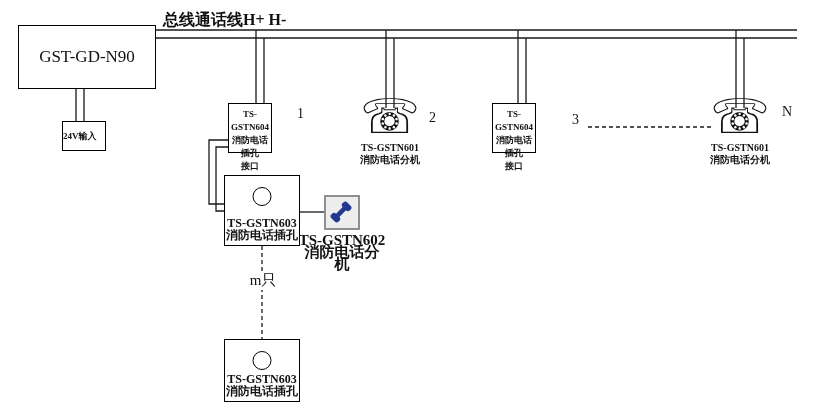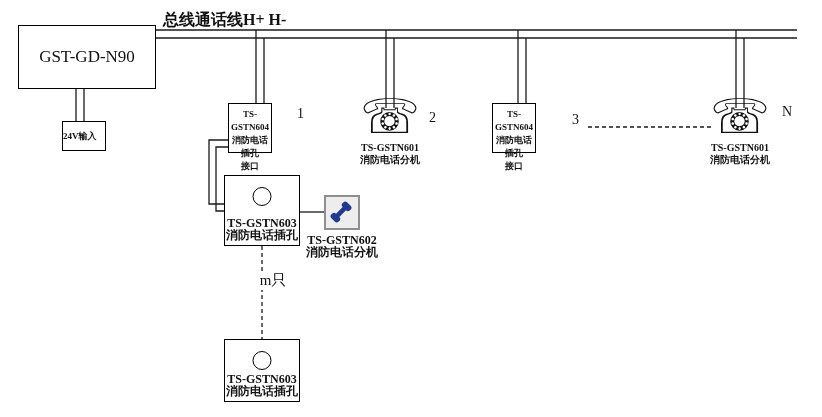--- a/index.html
+++ b/index.html
@@ -38,23 +38,23 @@
   
   .j603{width:76px;font-size:12px;font-weight:bold;}
   .pos-603a{left:224px;top:175px;height:71px;}
   .pos-603b{left:224px;top:339px;height:63px;}
   .j603 .circle{position:absolute;left:50%;transform:translateX(-50%);top:11px;width:17px;height:17px;
     border:1.5px solid #000;border-radius:50%;background:#fff;}
   .j603 .t{position:absolute;left:0;right:0;bottom:4px;line-height:12px;}
   
   .h602{position:absolute;left:324px;top:195px;width:36px;height:35px;border:2px solid #8f8f8f;
     background:#ededed;box-sizing:border-box;display:flex;align-items:center;justify-content:center;}
-  .h602cap{position:absolute;left:298px;top:234px;width:88px;text-align:center;font-size:12px;font-weight:bold;line-height:12px;}
+  .h602cap{position:absolute;left:298px;top:234px;width:88px;text-align:center;font-size:15px;font-weight:bold;line-height:12px;}
   
-  .mlabel{position:absolute;left:255px;top:271px;width:36px;text-align:center;font-size:15px;background:#fff;}
+  .mlabel{position:absolute;left:245px;top:271px;width:36px;text-align:center;font-size:15px;background:#fff;}
 </style>
 </head>
 <body>
 
 <div class="canvas">
 
   <svg class="wires" viewBox="0 0 822 417">
 
     <line x1="156" y1="30" x2="797" y2="30"></line>
     <line x1="156" y1="38" x2="797" y2="38"></line>

